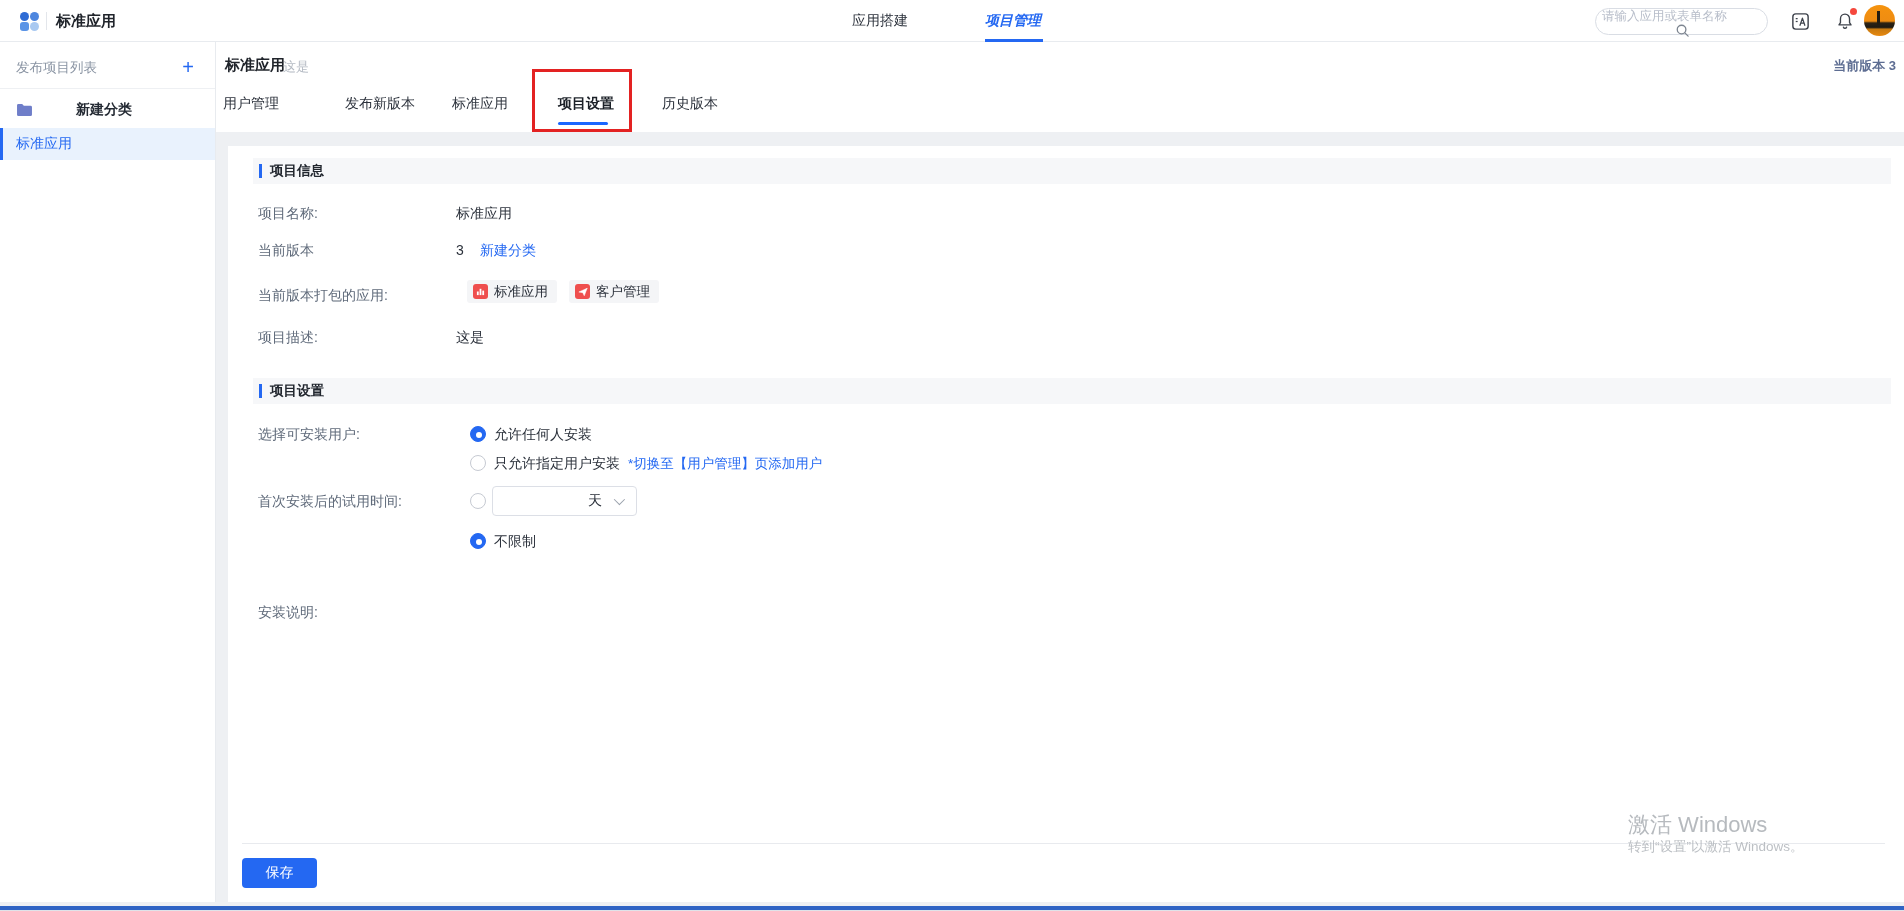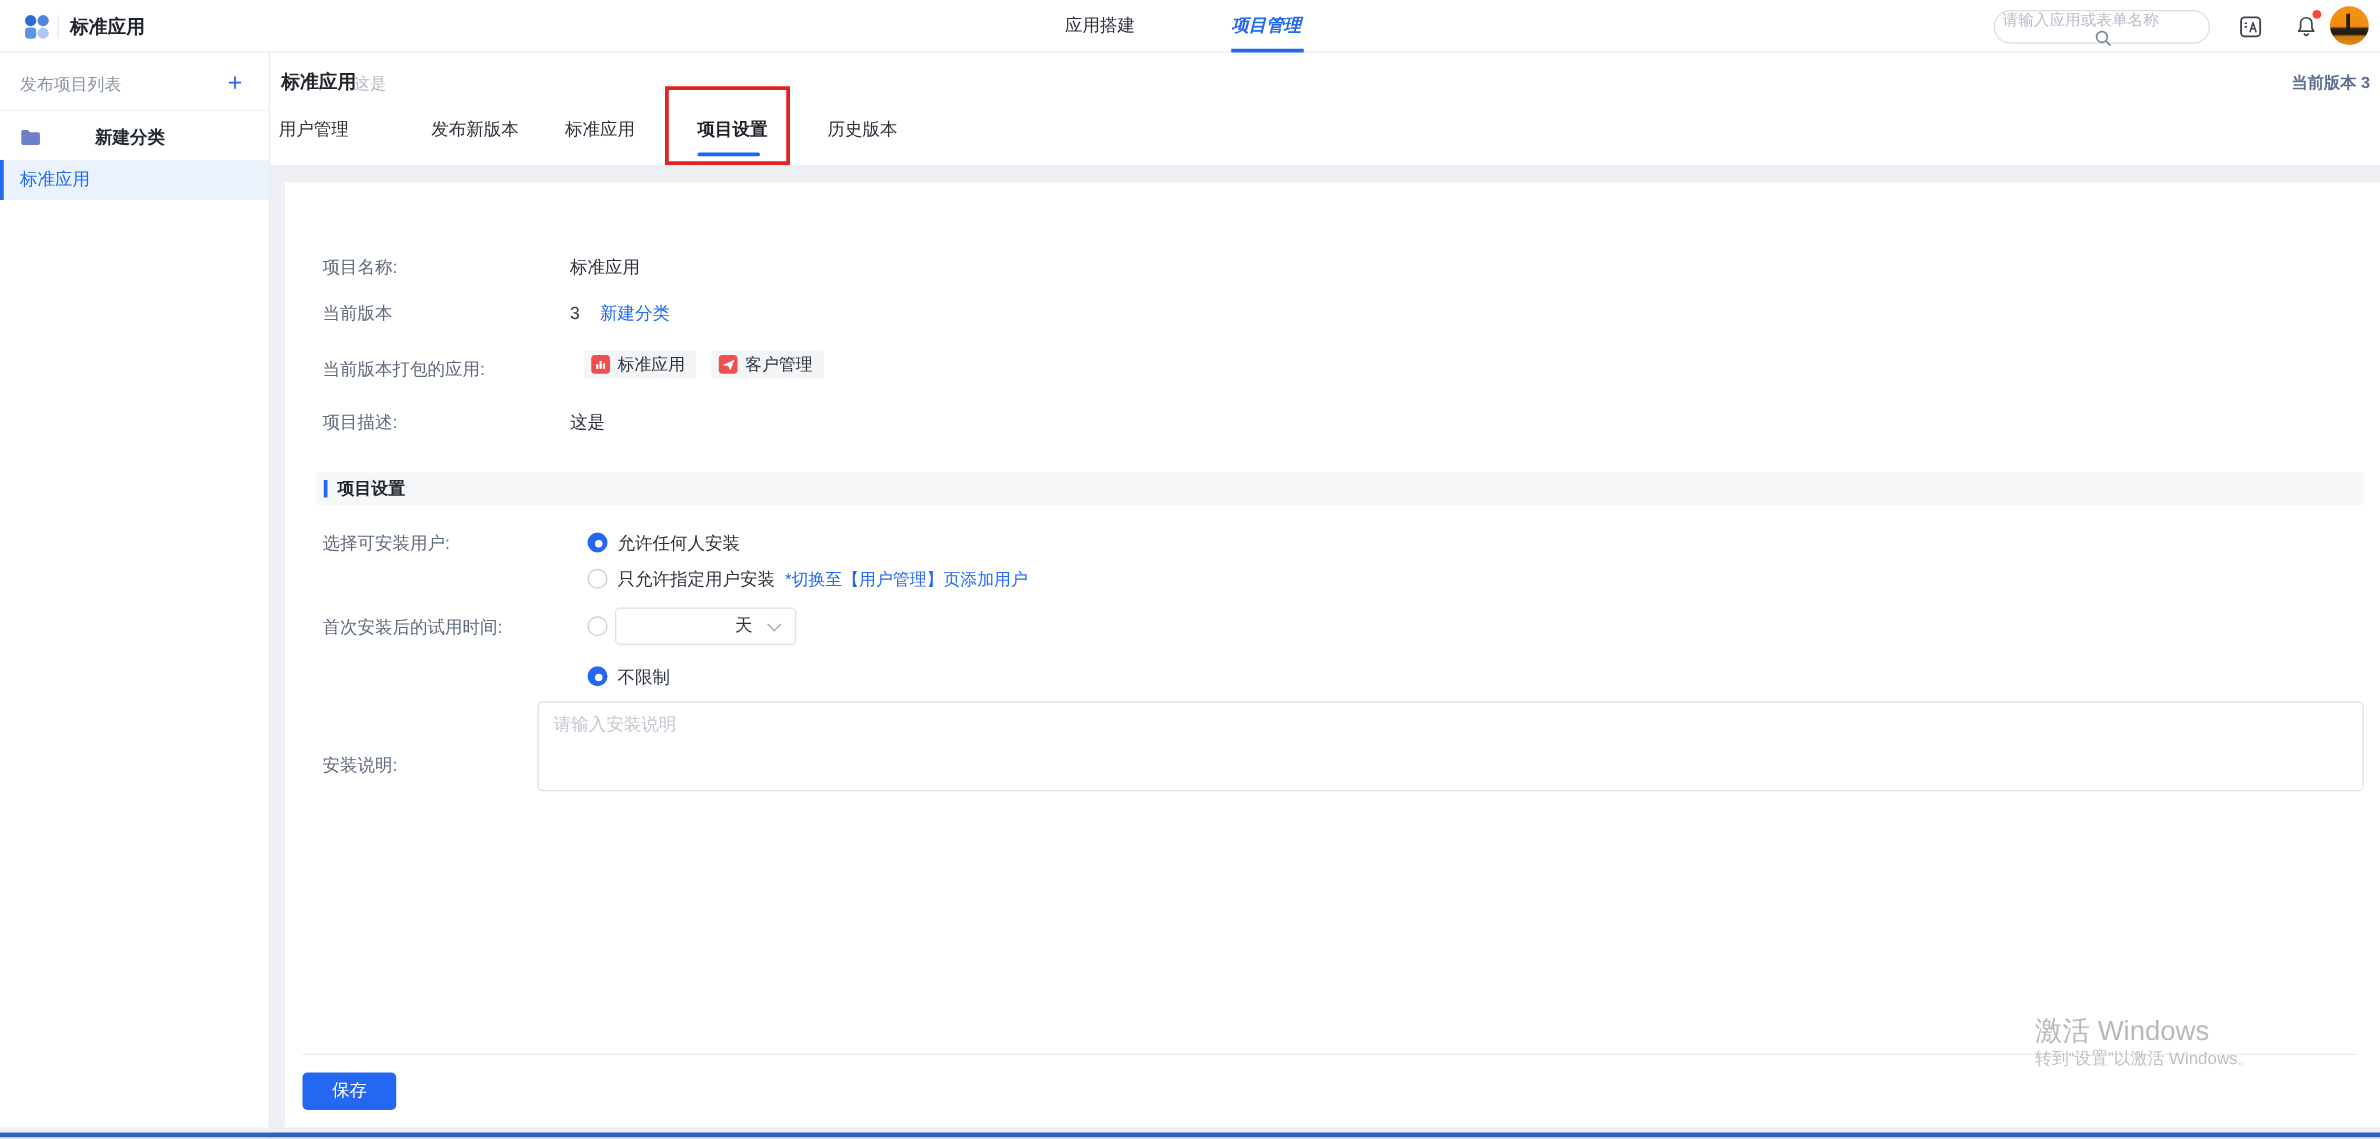--- a/index.html
+++ b/index.html
@@ -177,20 +177,24 @@
   <span class="tab" style="left:129px">发布新版本</span>
   <span class="tab" style="left:236px">标准应用</span>
   <span class="tab active" style="left:342px">项目设置</span>
   <span class="tab" style="left:446px">历史版本</span>
   <div class="tab-underline"></div>
   <div class="annotation-box"></div>
 </div>
 
 <div id="card">
 
+  <div class="section-band" style="top:12px">
+    <span class="bar"></span>
+    <span class="sec-title">项目信息</span>
+  </div>
 
   <span class="f-label" style="top:59px">项目名称:</span>
   <span class="f-value" style="top:59px">标准应用</span>
 
   <span class="f-label" style="top:96px">当前版本</span>
   <span class="f-value" style="top:96px">3</span>
   <span class="f-value link" style="top:96px;left:252px">新建分类</span>
 
   <span class="f-label" style="top:141px">当前版本打包的应用:</span>
   <div class="chips" style="top:134px">
@@ -233,21 +237,20 @@
   <span class="radio off" style="top:347px"></span>
   <div class="unit-select" style="top:340px">
     <span class="unit">天</span>
     <span class="chev"></span>
   </div>
 
   <span class="radio on" style="top:387px"></span>
   <span class="radio-label" style="top:387px">不限制</span>
 
   <span class="f-label" style="top:458px">安装说明:</span>
-  <textarea class="note" placeholder="请输入安装说明" style=""></textarea>
 
   <div class="card-divider"></div>
   <button class="save-btn">保存</button>
 </div>
 
 <div class="wm1">激活 Windows</div>
 <div class="wm2">转到“设置”以激活 Windows。</div>
 <div id="strip-gray"></div>
 <div id="strip-blue"></div>
 <div id="strip-light"></div>

